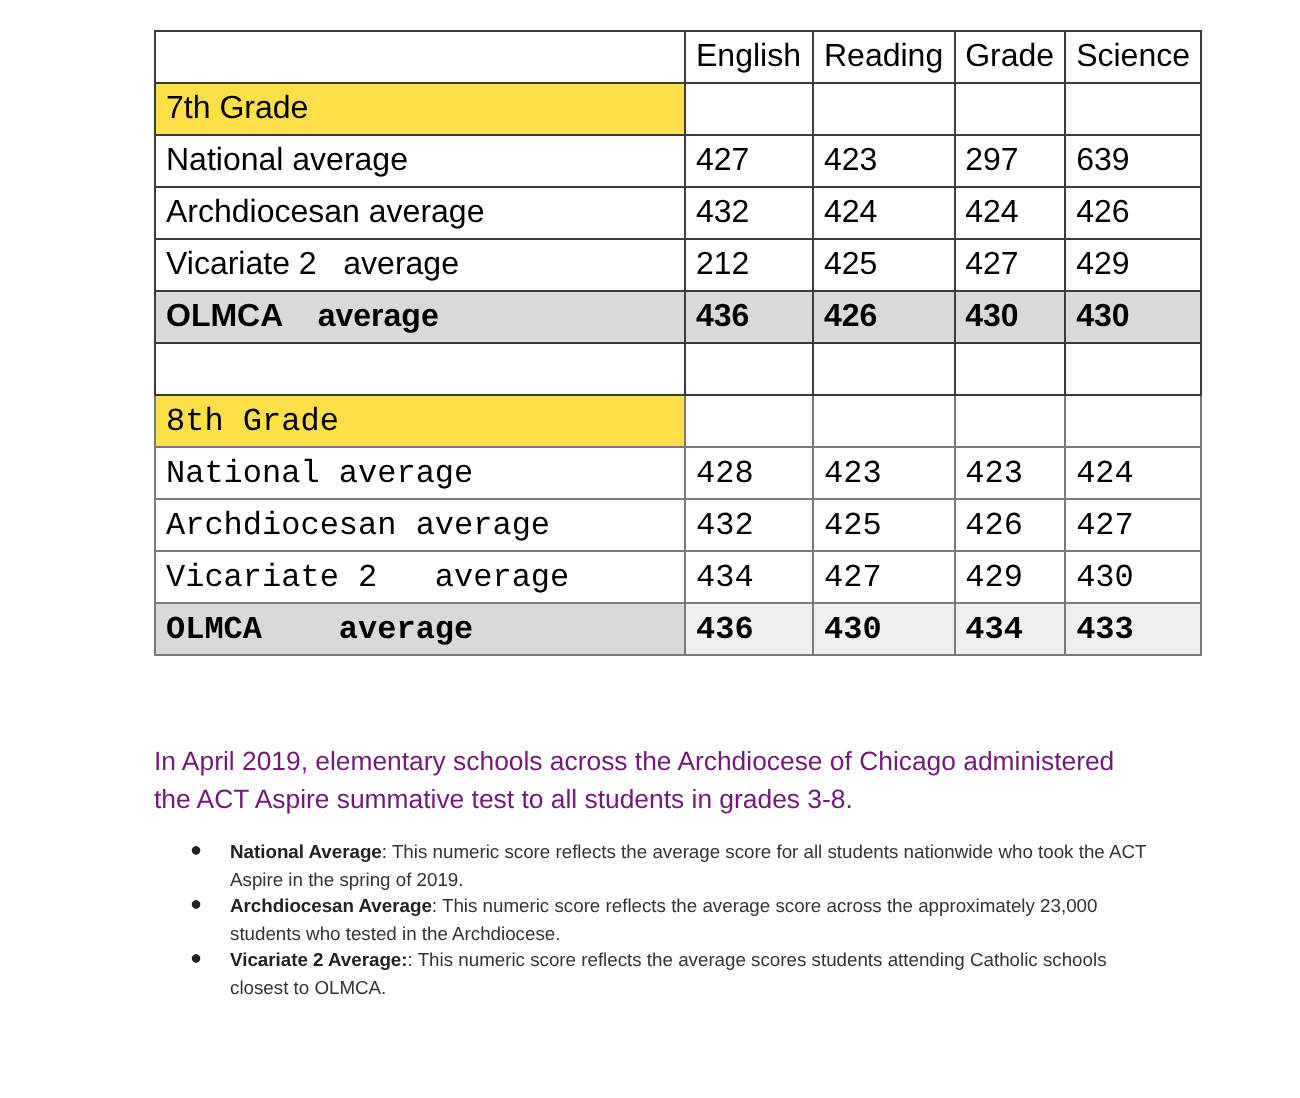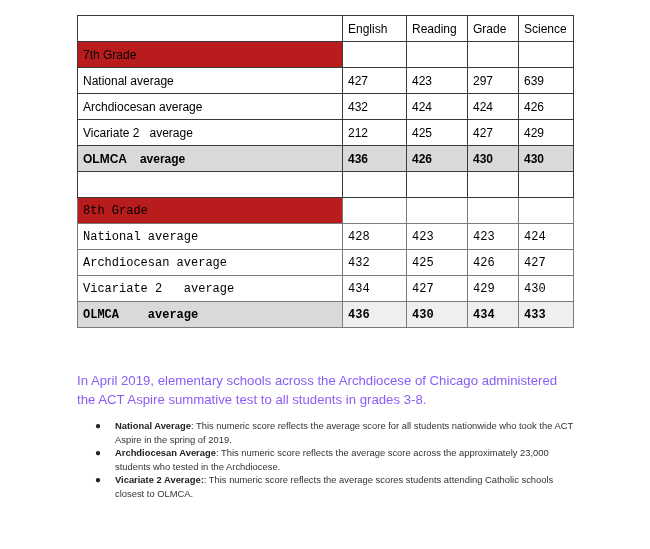--- a/index.html
+++ b/index.html
@@ -14,52 +14,52 @@
       font-family: "Liberation Sans", sans-serif;
       color: #000;
       overflow: hidden;
     }
     .scores-table {
       position: absolute;
       left: 77px;
       top: 15px;
       border-collapse: collapse;
       table-layout: fixed;
-      font-size: 12px;
+      font-size: 16px;
     }
     .scores-table td {
       border: 1px solid #3a3a3a;
       height: 25px;
       padding: 0 5px;
       vertical-align: middle;
       white-space: pre;
       line-height: 14px;
     }
     .scores-table col.c-label { width: 265px; }
     .scores-table col.c-eng { width: 64px; }
     .scores-table col.c-read { width: 61px; }
     .scores-table col.c-math { width: 51px; }
     .scores-table col.c-sci { width: 55px; }
 
     .lower td { border-color: #7a7a7a; font-family: Liberation Mono, monospace; }
     .lower td.sep-top { border-top-color: #3a3a3a; }
 
-    .grade-label { background: #b91c1c; }
+    .grade-label { background: #fde047; }
     .olmca-7 td { background: #d9d9d9; font-weight: bold; }
     .olmca-8 td.olmca-label { background: #d9d9d9; font-weight: bold; }
     .olmca-8 td.olmca-val { background: #efefef; font-weight: bold; }
 
     .intro {
       position: absolute;
       left: 77px;
       top: 371px;
       width: 500px;
       font-size: 13.2px;
       line-height: 19px;
-      color: #8b5cf6;
+      color: #701a75;
       margin: 0;
     }
     .definitions {
       position: absolute;
       left: 77px;
       top: 419px;
       width: 500px;
       margin: 0;
       padding: 0;
       list-style: none;

